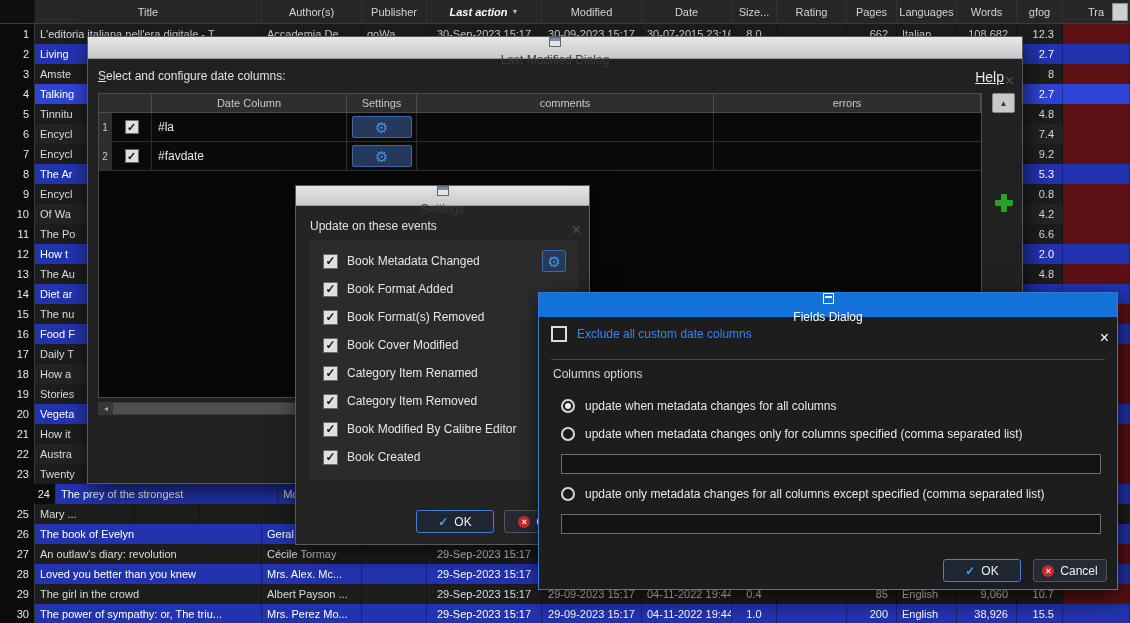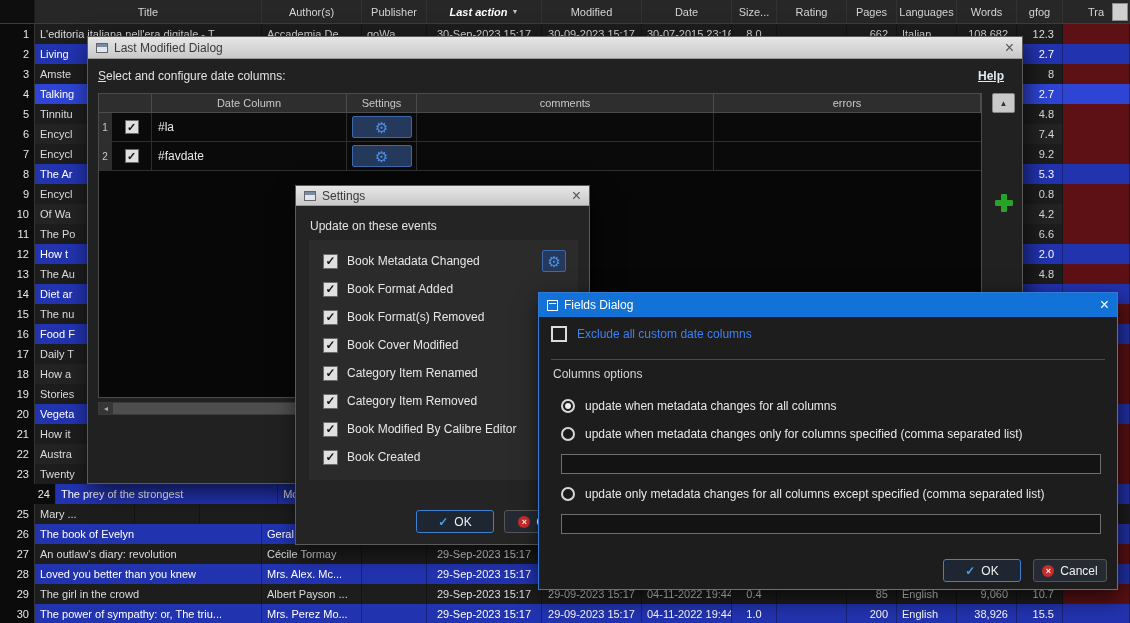--- a/index.html
+++ b/index.html
@@ -26,21 +26,21 @@
   .bg-row.selected { background:var(--selection-blue); color:#fff; }
   .bg-row.current  { background:var(--current-row-blue); color:#fff; }
   .cell { overflow:hidden; white-space:nowrap; padding:0 5px; border-right:1px solid rgba(0,0,0,0.3); height:100%; }
   .bg-row .c-gutter { background:#0b0b0b; color:#e8e8e8; text-align:right; border-right:1px solid #333; }
   .c-left { text-align:left; } .c-center { text-align:center; } .c-right { text-align:right; padding-right:8px; }
   .bg-row .c-tra { background:var(--tra-red); }
   .bg-row.selected .c-tra, .bg-row.current .c-tra { background:transparent; }
 
   
   .dlg { position:absolute; box-shadow:3px 8px 22px rgba(0,0,0,0.65); }
-  .titlebar { display:flex; align-items:center; gap:6px; padding:0 8px; }
+  .titlebar { display:flex; align-items:center; gap:6px; padding:0 8px;flex-direction:column; }
   .titlebar.gray { height:22px; background:linear-gradient(#e6e6e6,#c9c9c9); color:#3a3a3a; border-bottom:1px solid #9a9a9a; }
   .titlebar.blue { height:24px; background:var(--active-titlebar-blue); color:#fff; }
   .titlebar .title { font-size:12px; }
   .titlebar .close { margin-left:auto; font-size:16px; line-height:1; }
   .titlebar.gray .close { color:#555; }
   .titlebar.blue .close { color:#fff; }
   .win-icon { width:12px; height:10px; border:1px solid #666; background:#dfe7f0; position:relative; flex:0 0 auto; }
   .win-icon::before { content:''; position:absolute; left:0; right:0; top:0; height:3px; background:#7a8aa0; }
   .form-icon { width:11px; height:11px; border:1.5px solid #fff; position:relative; flex:0 0 auto; }
   .form-icon::before { content:''; position:absolute; left:1px; right:1px; top:2px; height:1.5px; background:#fff; }
@@ -59,21 +59,21 @@
 
   .gear-btn { width:60px; height:22px; background:var(--gear-button-bg); border:1px solid var(--gear-button-border);
     border-radius:2px; display:flex; align-items:center; justify-content:center; padding:0; }
   .gear-sm { width:24px; }
   .gear { color:var(--gear-blue); font-size:15px; line-height:1; }
 
   
   .dlg1 { left:87px; top:36px; width:936px; height:448px; background:#212121; border:1px solid #5a5a5a; z-index:10; }
   .dlg1 .instruction { position:absolute; left:10px; top:32px; font-size:12px; color:#e2e2e2; display:block; }
   .dlg1 .instruction::first-letter { text-decoration:underline; }
-  .dlg1 .help { position:absolute; right:18px; top:32px; font-size:12px; color:var(--help-link); text-decoration:underline;font-weight:bold; }
+  .dlg1 .help { position:absolute; right:18px; top:32px; font-size:14px; color:var(--help-link); text-decoration:underline; }
   .grid { position:absolute; left:10px; top:56px; width:884px; height:305px; background:#070707; border:1px solid #4c4c4c; }
   .ghead { display:flex; background:#2e2e2e; border-bottom:1px solid #4c4c4c; height:19px; }
   .gh { display:flex; align-items:center; justify-content:center; font-size:11px; color:#c8c8c8;
     border-right:1px solid #4c4c4c; overflow:hidden; white-space:nowrap; }
   .grow { display:flex; height:29px; border-bottom:1px solid #2f2f2f; background:#0a0a0a; }
   .gcell { border-right:1px solid #2f2f2f; display:flex; align-items:center; overflow:hidden; }
   .g-rowhdr { width:13px; background:#2e2e2e; color:#c8c8c8; font-size:10px; justify-content:center; }
   .g-check { width:40px; justify-content:center; }
   .g-datecol { width:195px; padding-left:6px; color:#e8e8e8; font-size:12px; }
   .g-settings { width:70px; justify-content:center; }

